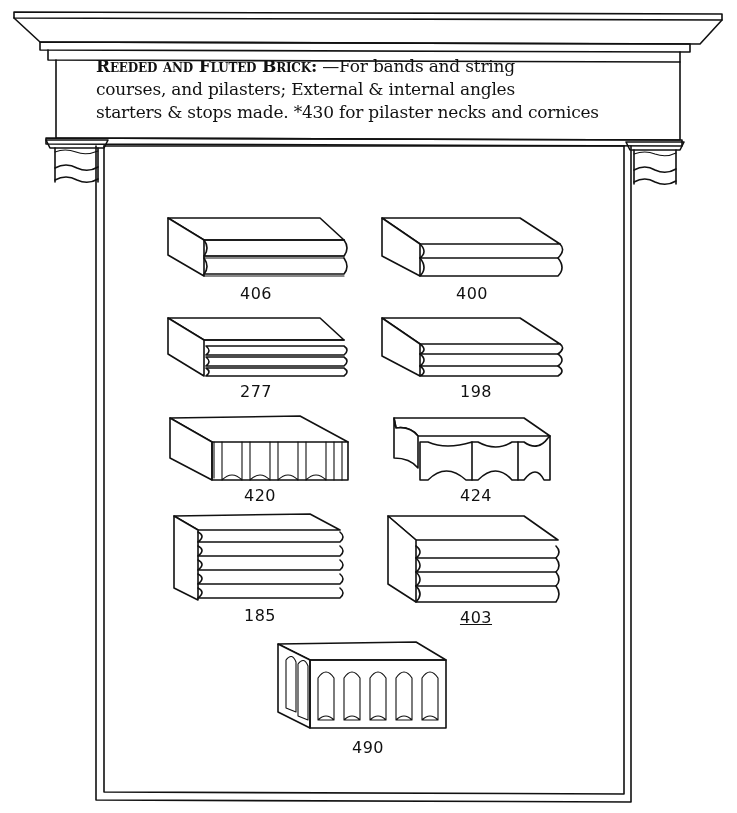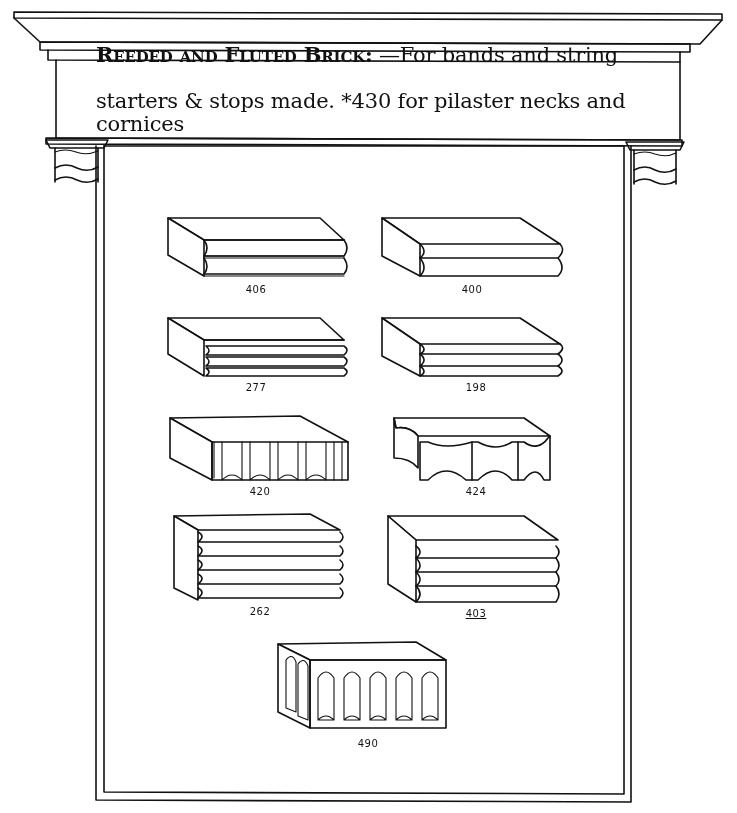--- a/index.html
+++ b/index.html
@@ -1,23 +1,23 @@
 <!DOCTYPE html>
 <html><head>
 <meta charset="utf-8">
 <style>
   html, body { margin:0; padding:0; background:#ffffff; }
   body { width:737px; height:813px; position:relative; overflow:hidden; font-family:"DejaVu Sans", sans-serif; }
   svg { position:absolute; left:0; top:0; }
   .ink { fill:none; stroke:#111; stroke-width:1.6; stroke-linejoin:round; stroke-linecap:round; }
   .thin { fill:none; stroke:#111; stroke-width:1.1; stroke-linejoin:round; stroke-linecap:round; }
   .fillw { fill:#fff; stroke:#111; stroke-width:1.6; stroke-linejoin:round; }
-  .header-text { position:absolute; left:96px; top:43px; width:560px; font-family:"DejaVu Serif", serif; font-size:21px; line-height:23px; color:#111; letter-spacing:-0.2px; }
+  .header-text { position:absolute; left:96px; top:55px; width:560px; font-family:"DejaVu Serif", serif; font-size:17px; line-height:23px; color:#111; letter-spacing:-0.2px; }
   .header-text .caps { font-variant:small-caps; font-weight:bold; }
-  .label { position:absolute; font-family:"DejaVu Sans", sans-serif; font-size:10px; color:#111; letter-spacing:0.5px; text-align:center; width:60px; }
+  .label { position:absolute; font-family:"DejaVu Sans", sans-serif; font-size:16px; color:#111; letter-spacing:0.5px; text-align:center; width:60px; }
 </style>
 </head>
 <body>
 
 <svg width="737" height="813" viewBox="0 0 737 813">
 
   <g>
     <path class="ink" d="M14,12 L722,14 L722,20 L14,18 Z"></path>
     <path class="ink" d="M14,18 L40,42 L700,44 L722,20"></path>
     <path class="ink" d="M40,42 L690,44 L690,52 L40,50 Z"></path>
@@ -140,25 +140,25 @@
       <path d="M370,720 L370,678 Q378,666 386,678 L386,720 Z M370,720 Q378,712 386,720"></path>
       <path d="M396,720 L396,678 Q404,666 412,678 L412,720 Z M396,720 Q404,712 412,720"></path>
       <path d="M422,720 L422,678 Q430,666 438,678 L438,720 Z M422,720 Q430,712 438,720"></path>
     </g>
   </g>
 </svg>
 
 <div class="header-text">
   <span class="caps">Reeded and Fluted Brick:</span>
   <span>—For bands and string</span><br>
-  <br>
+  <span>courses, and pilasters; External &amp; internal angles</span><br>
   <span>starters &amp; stops made. *430 for pilaster necks and cornices</span>
 </div>
 
 <div class="label" style="left:226px; top:284px;">406</div>
 <div class="label" style="left:442px; top:284px;">400</div>
 <div class="label" style="left:226px; top:382px;">277</div>
 <div class="label" style="left:446px; top:382px;">198</div>
 <div class="label" style="left:230px; top:486px;">420</div>
 <div class="label" style="left:446px; top:486px;">424</div>
-<div class="label" style="left:230px; top:606px;">262</div>
+<div class="label" style="left:230px; top:606px;">185</div>
 <div class="label" style="left:446px; top:608px;text-decoration:underline;">403</div>
 <div class="label" style="left:338px; top:738px;">490</div>
 
 </body></html>

